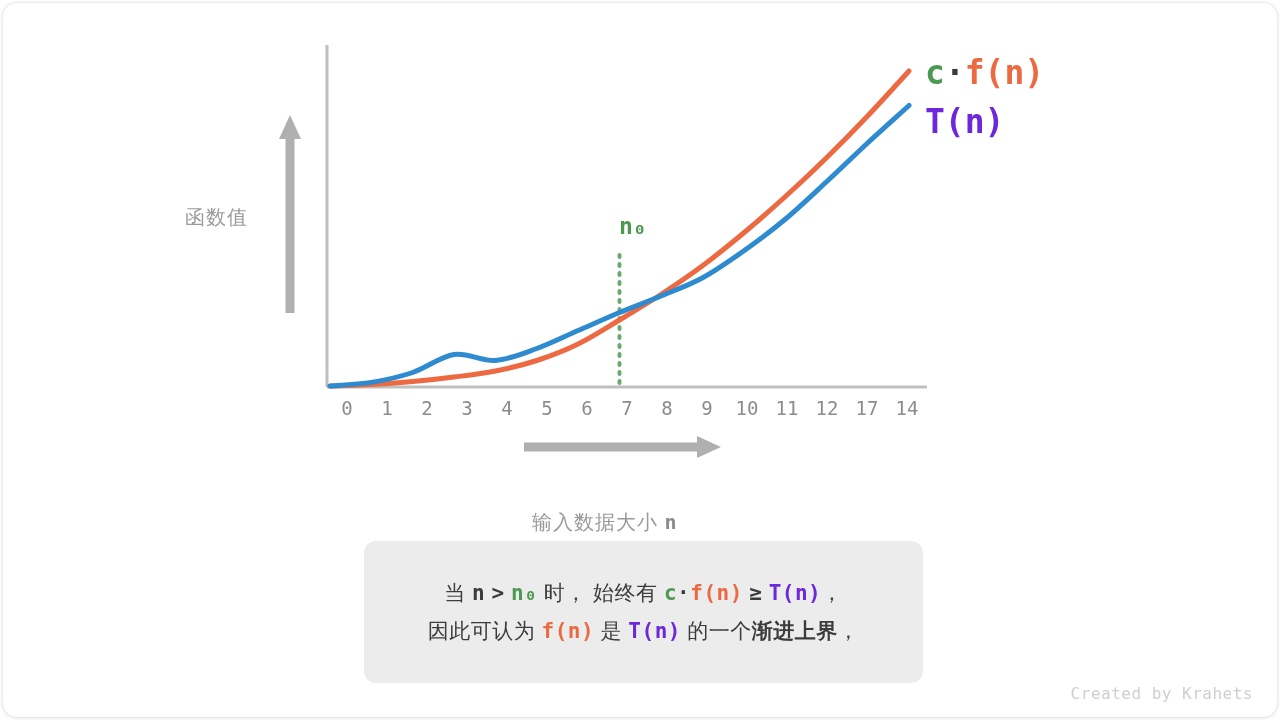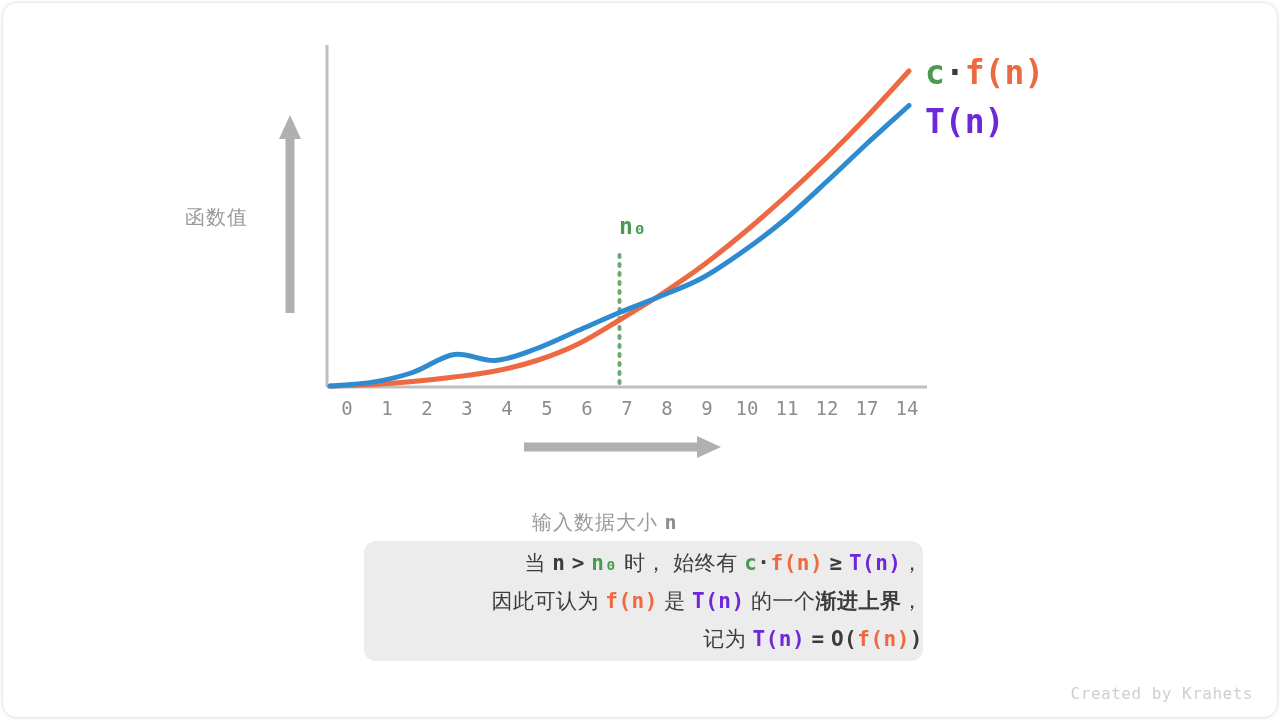--- a/index.html
+++ b/index.html
@@ -89,26 +89,26 @@
     font-family: "DejaVu Sans Mono", "Liberation Mono", monospace;
     font-weight: bold;
     font-size: 20px;
     color: #8C8C8C;
   }
 
   
   #caption {
     position: absolute;
     left: 361px; top: 538px;
-    width: 559px; height: 120px;
+    width: 559px; height: 142px;
     background: #ECECEC;
     border-radius: 12px;
     display: flex;
     flex-direction: column;
-    align-items: flex-end;
+    align-items: center;
     justify-content: center;
     gap: 4px;
   }
   .cap-line {
     font-size: 21px;
     color: #3C3C3C;
     letter-spacing: 0.5px;
     line-height: 34px;
     white-space: nowrap;
   }
@@ -220,24 +220,18 @@
     </div>
 
     <div class="cap-line">
       <span>因此可认为</span>
       <span class="code c-orange">f(n)</span>
       <span>是</span>
       <span class="code c-blue">T(n)</span>
       <span>的一个</span><span class="bold">渐进上界</span><span>，</span>
     </div>
 
-    <div class="cap-line">
-      <span>记为</span>
-      <span class="code c-blue">T(n)</span>
-      <span class="code c-dark">=</span>
-      <span class="code c-dark">O(</span><span class="code c-orange">f(n)</span><span class="code c-dark">)</span>
-    </div>
 
   </div>
 
   <div id="watermark">Created by Krahets</div>
 
 </div>
 
 </body></html>

